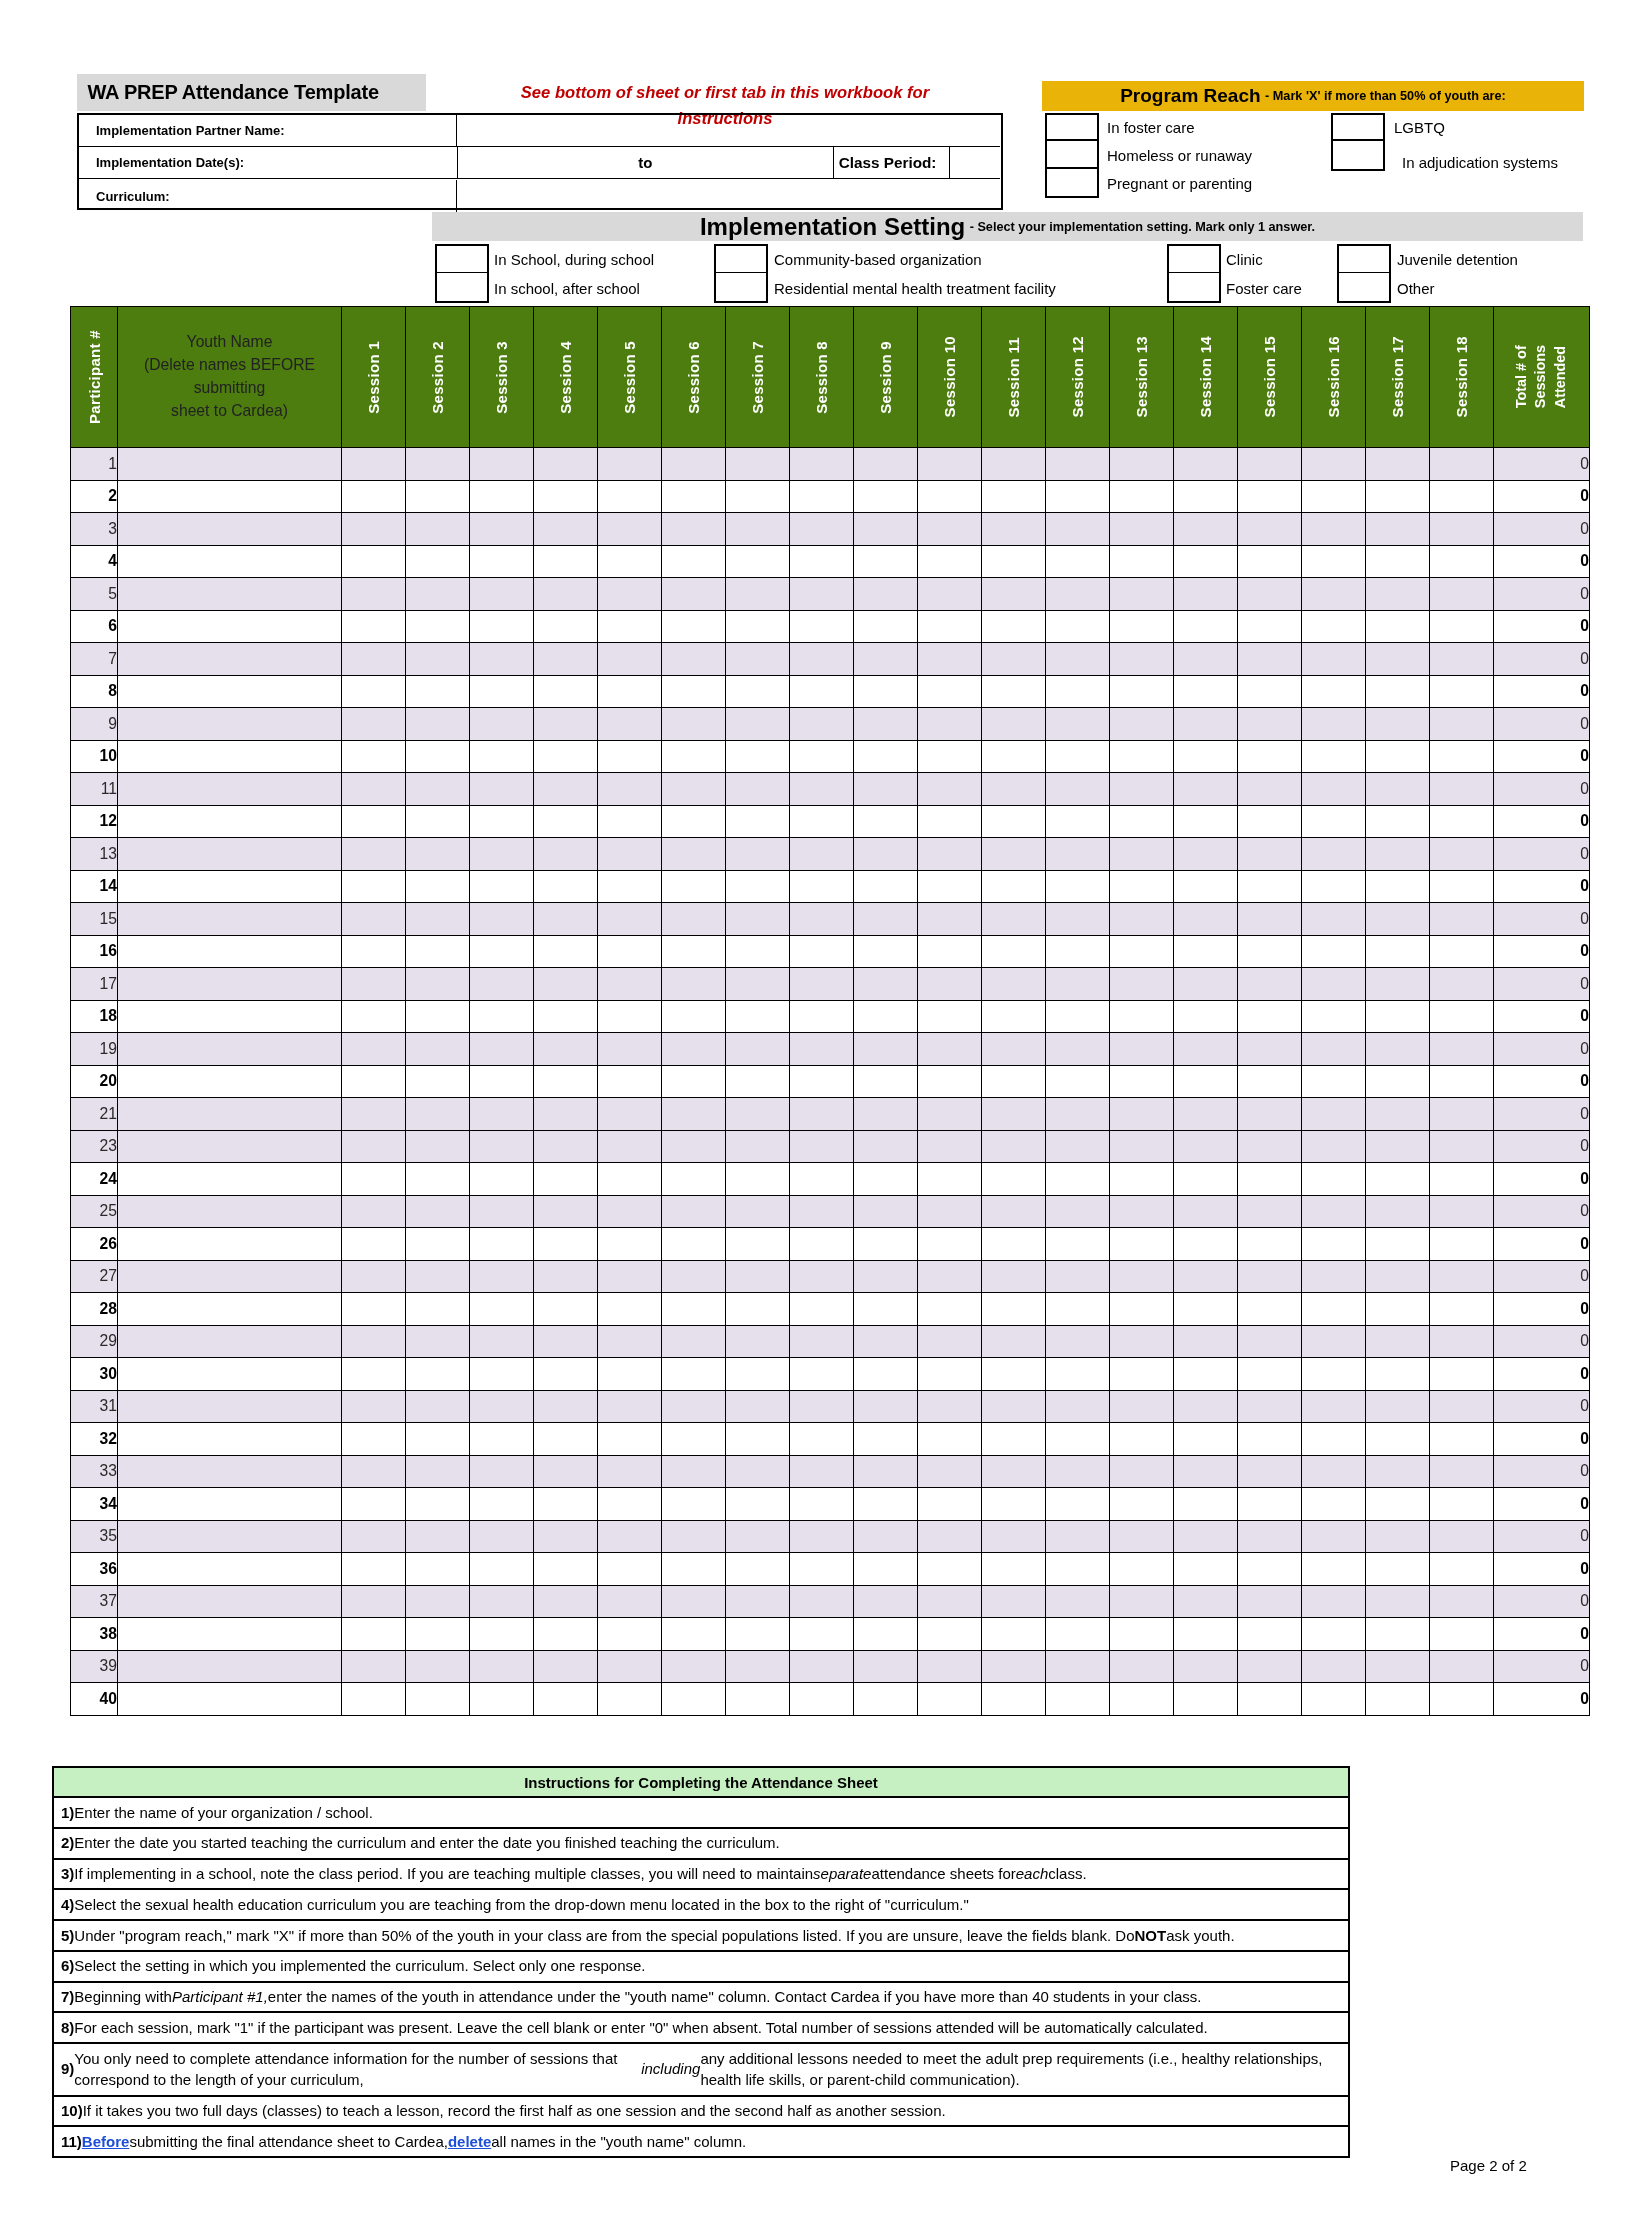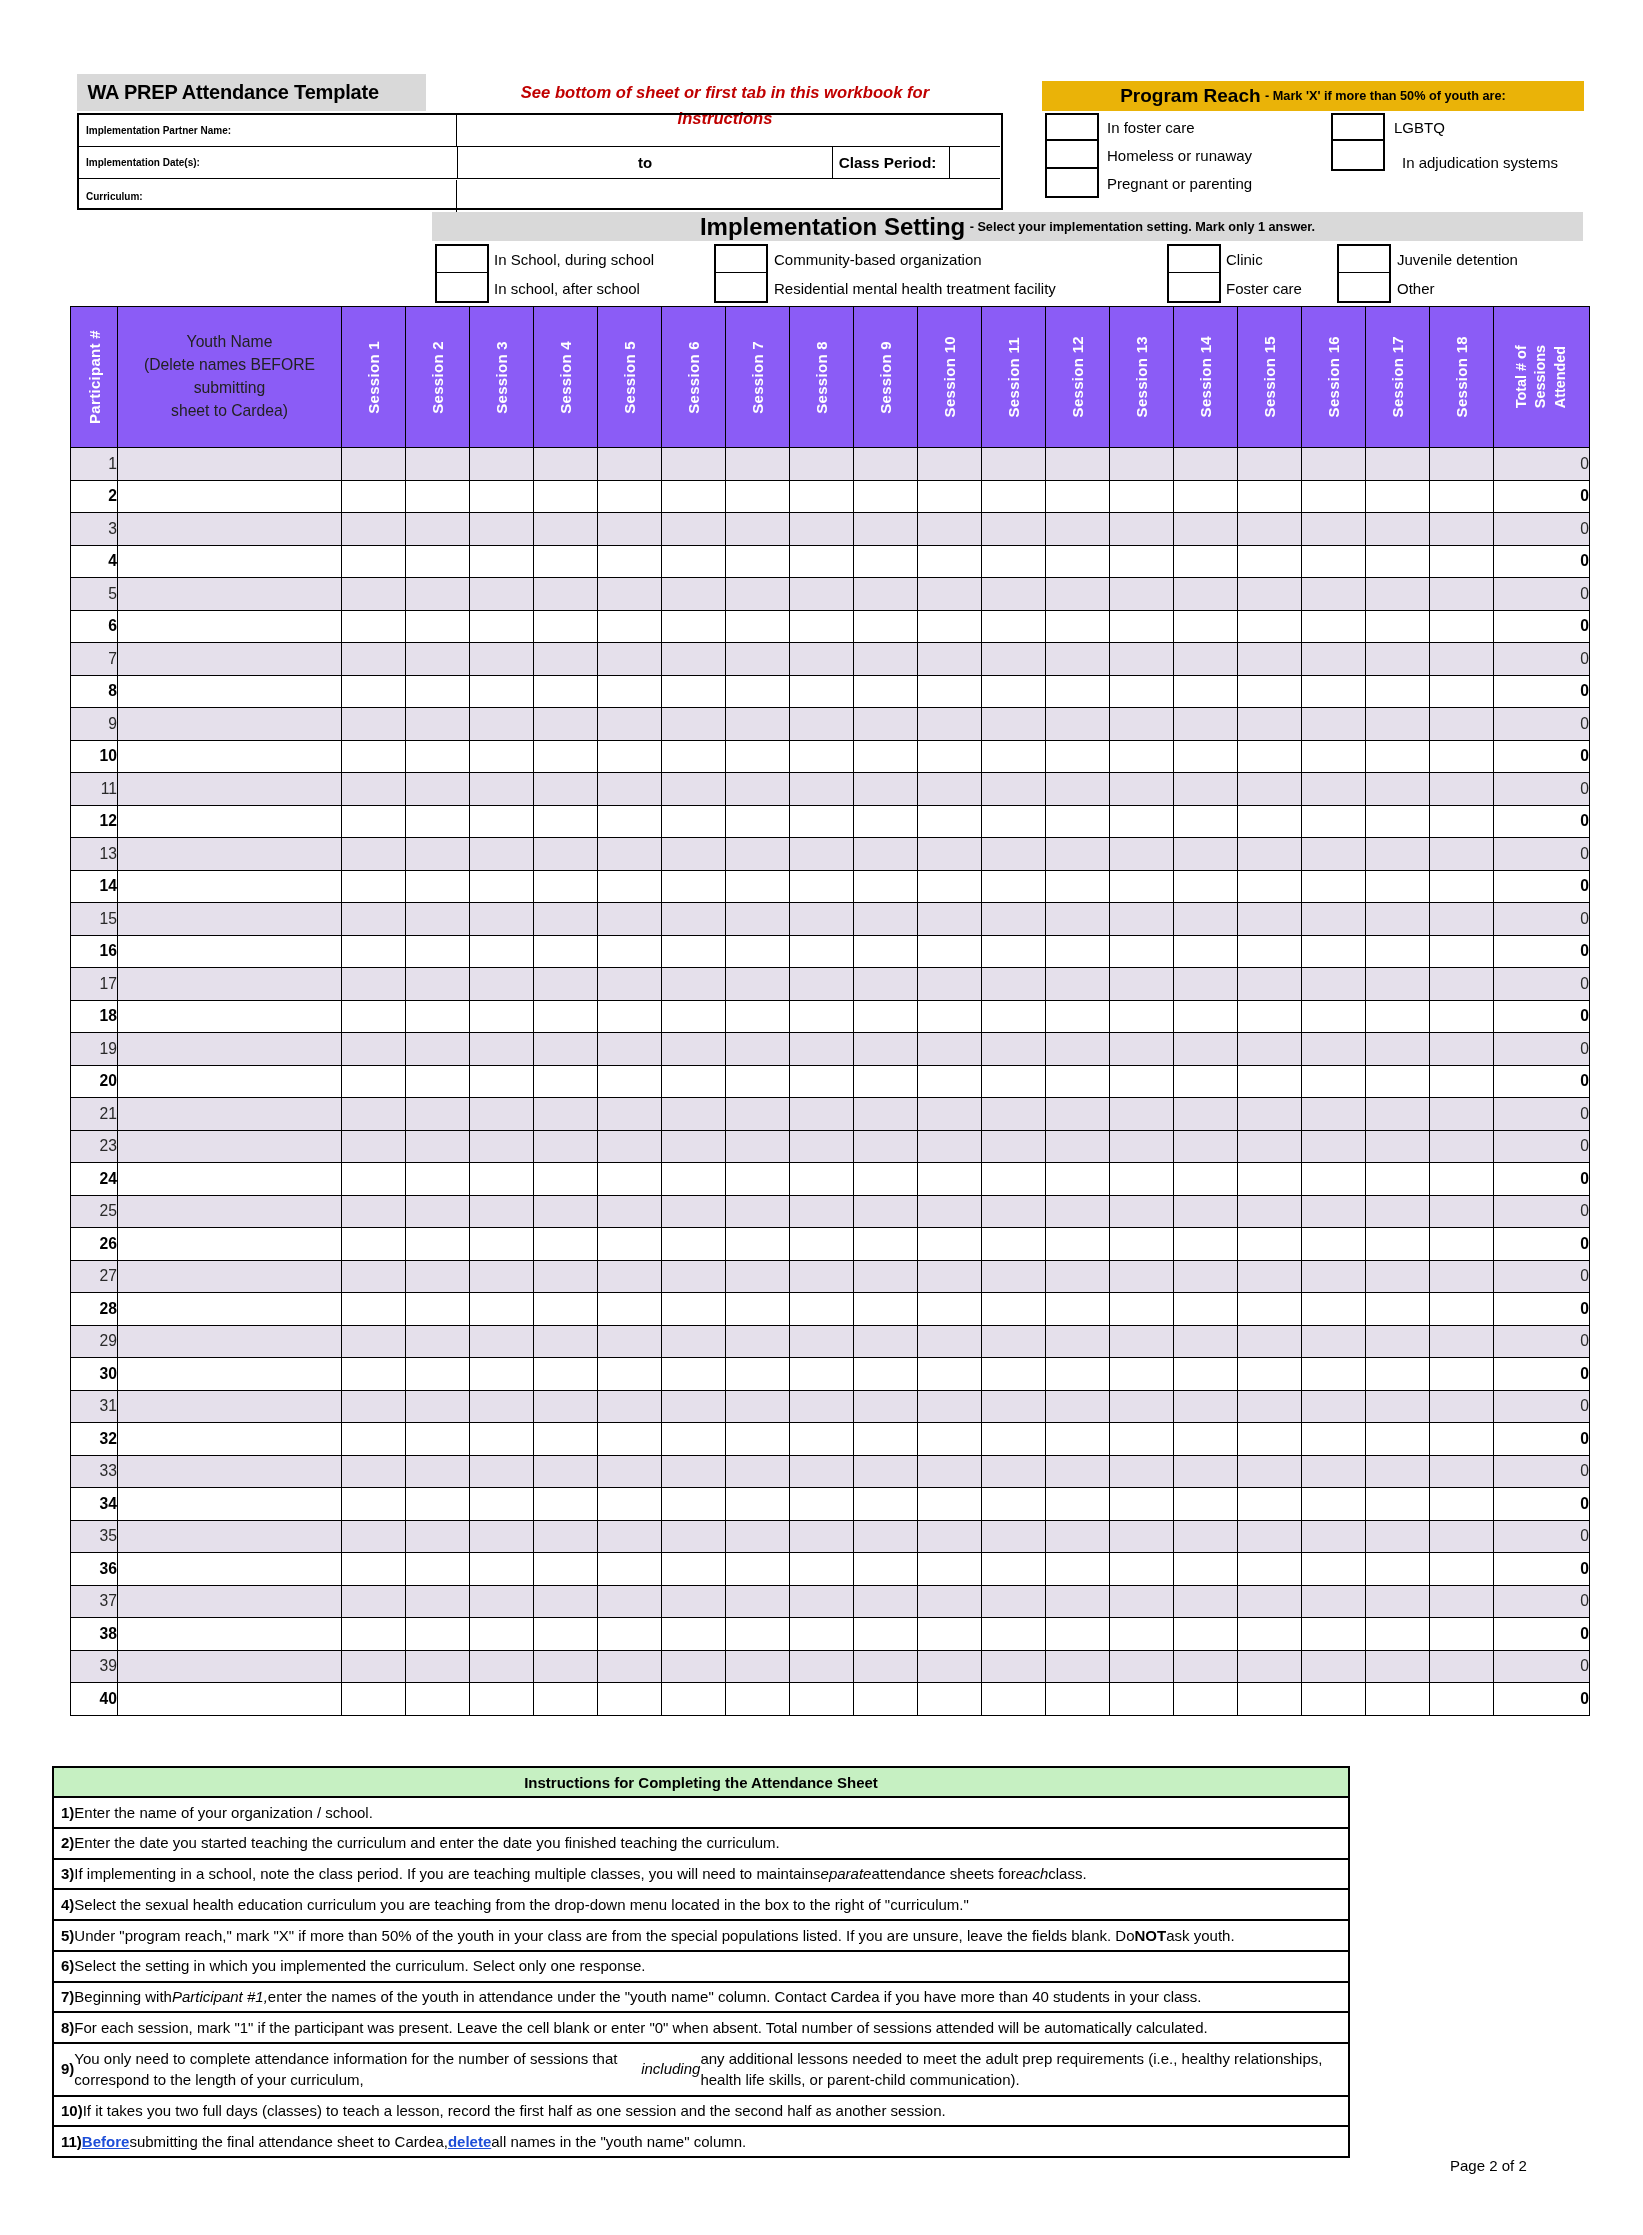--- a/index.html
+++ b/index.html
@@ -29,22 +29,22 @@
 
   
   .lform{position:absolute;left:77px;top:113px;width:926px;height:97px;border:2.6px solid #000;box-sizing:border-box;}
   .lrow{position:absolute;left:0;height:32px;box-sizing:border-box;border-bottom:1.7px solid #000;display:flex;}
   .lrow.last{border-bottom:none;}
   .lrow-r1{top:0;}
   .lrow-r2{top:32px;}
   .lrow-r3{top:65px;}
   .lcell-label{
     width:396px;box-sizing:border-box;border-right:1.7px solid #000;
-    display:flex;align-items:center;padding-left:7px;
-    font-weight:bold;font-size:10px;white-space:nowrap;
+    display:flex;align-items:center;padding-left:17px;
+    font-weight:bold;font-size:13px;white-space:nowrap;
   }
   .lcell-val{box-sizing:border-box;display:flex;align-items:center;justify-content:center;
     font-weight:bold;font-size:15px;}
   .w-rest{width:569px;}
   .w-dates{width:393px;border-right:1.7px solid #000;text-align:right;}
   .w-cp-label{width:122px;border-right:1.7px solid #000;font-weight:bold;font-size:15.3px;
     display:flex;align-items:center;padding-left:5.2px;box-sizing:border-box;}
   .w-cp-val{width:52px;}
 
   
@@ -63,21 +63,21 @@
     position:absolute;left:432px;top:212px;width:1151px;height:29px;
     background:#d9d9d9;display:flex;align-items:center;justify-content:center;
   }
   .is-bar .b{font-weight:bold;font-size:24px;}
   .is-bar .s{font-weight:bold;font-size:12.7px;margin-left:4.4px;}
 
   
   .grid{position:absolute;left:70px;top:306px;width:1520px;}
   table.att{border-collapse:collapse;table-layout:fixed;width:1520px;}
   table.att th,table.att td{border:1.7px solid #000;padding:0;margin:0;}
-  thead th{background:#8b5cf6;color:#ffffff;height:140px;vertical-align:middle;}
+  thead th{background:#4d7c0f;color:#ffffff;height:140px;vertical-align:middle;}
   .vert{
     writing-mode:vertical-rl;transform:rotate(180deg);
     font-weight:bold;font-size:15px;white-space:nowrap;
     margin:0 auto;display:block;letter-spacing:0.3px;
   }
   .vert-tot{
     writing-mode:vertical-rl;transform:rotate(180deg);
     font-weight:bold;font-size:14.4px;line-height:1.35;text-align:center;
     margin:0 auto;display:block;
   }

